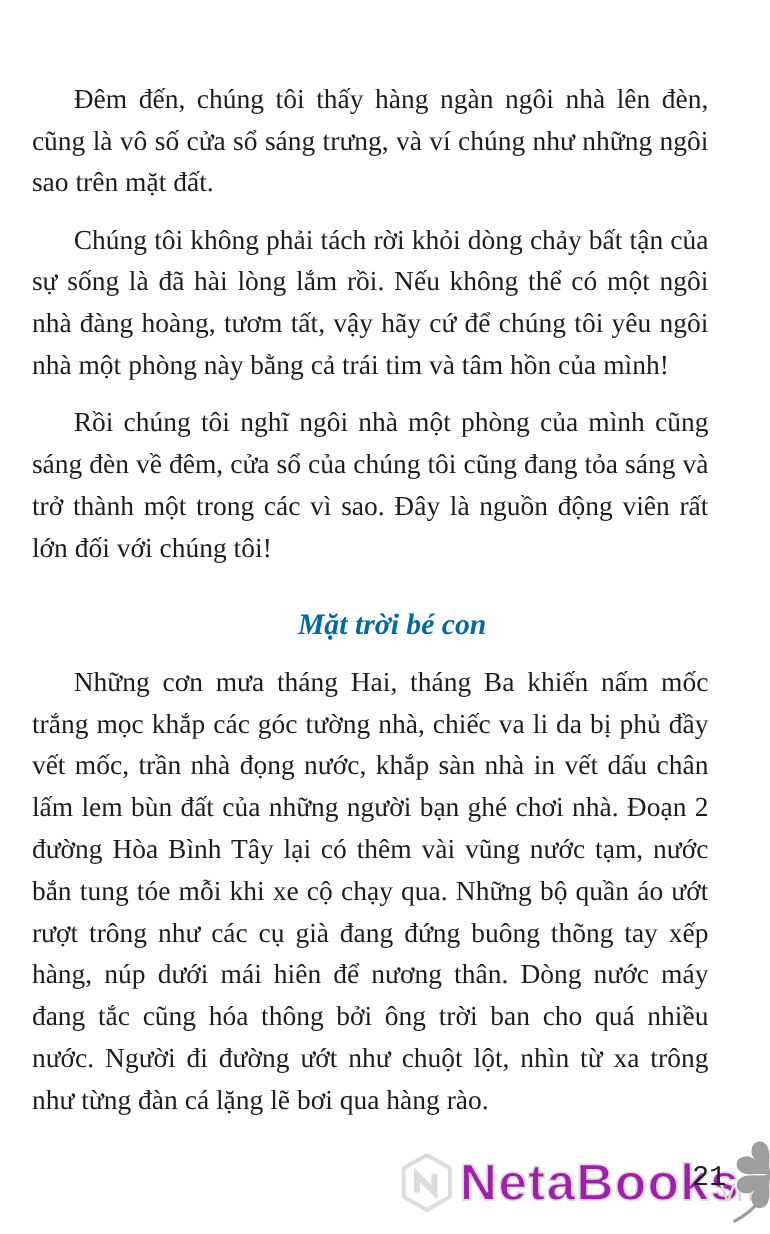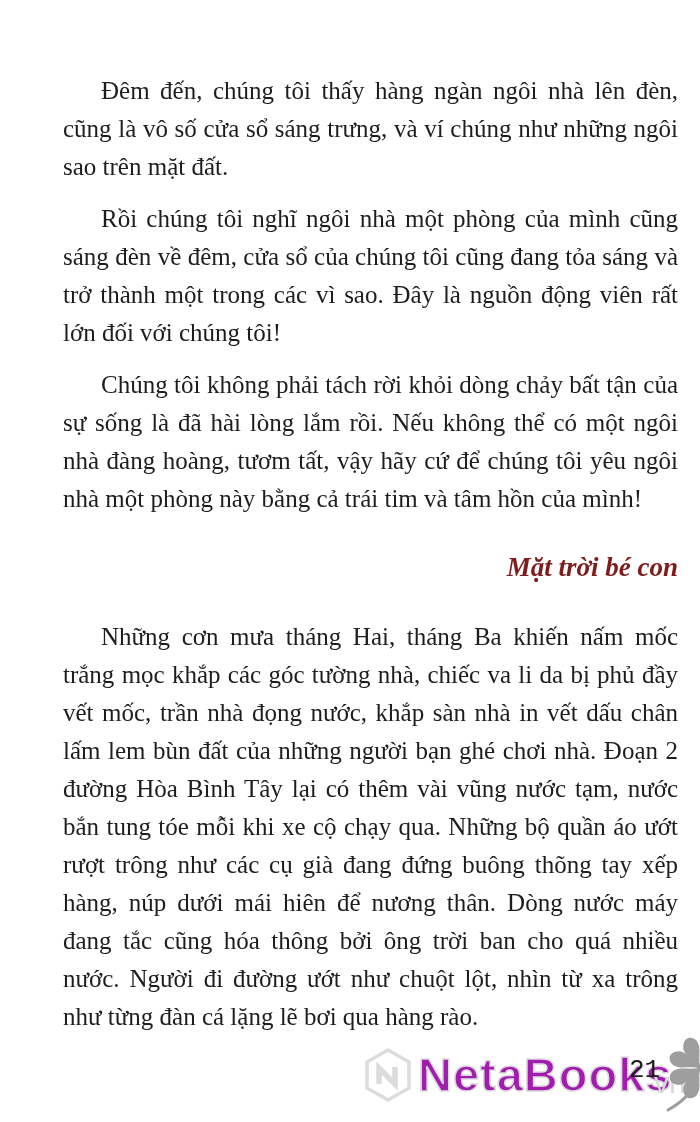--- a/index.html
+++ b/index.html
@@ -6,40 +6,40 @@
   .page {
     position: relative;
     width: 700px;
     height: 1122px;
     background: #ffffff;
     overflow: hidden;
     font-family: "Liberation Serif", serif;
   }
   .text-block {
     position: absolute;
-    left: 63px;
+    left: 29px;
     top: 72px;
     width: 615px;
     color: #1d1d1d;
     font-size: 25px;
     line-height: 38px;
     text-align: justify;
     font-family: Liberation Serif, serif;
   }
   .para {
     margin: 0 0 14px 0;
     text-indent: 38px;
   }
   .heading {
     font-size: 27px;
     font-weight: bold;
     font-style: italic;
-    margin: 30px 0 32px 40px;
-    text-align: right;
-    color: #7f1d1d;
+    margin: 30px 0 16px 40px;
+    text-align: center;
+    color: #0369a1;
   }
   .footer-mark {
     position: absolute;
     left: 360px;
     top: 1040px;
     width: 340px;
     height: 80px;
   }
   .wm-logo {
     position: absolute;
@@ -86,22 +86,22 @@
     z-index: 2;
   }
 </style>
 </head>
 <body>
 
 <div class="page">
 
   <main class="text-block">
     <p class="para">Đêm đến, chúng tôi thấy hàng ngàn ngôi nhà lên đèn, cũng là vô số cửa sổ sáng trưng, và ví chúng như những ngôi sao trên mặt đất.</p>
+    <p class="para">Chúng tôi không phải tách rời khỏi dòng chảy bất tận của sự sống là đã hài lòng lắm rồi. Nếu không thể có một ngôi nhà đàng hoàng, tươm tất, vậy hãy cứ để chúng tôi yêu ngôi nhà một phòng này bằng cả trái tim và tâm hồn của mình!</p>
     <p class="para">Rồi chúng tôi nghĩ ngôi nhà một phòng của mình cũng sáng đèn về đêm, cửa sổ của chúng tôi cũng đang tỏa sáng và trở thành một trong các vì sao. Đây là nguồn động viên rất lớn đối với chúng tôi!</p>
-    <p class="para">Chúng tôi không phải tách rời khỏi dòng chảy bất tận của sự sống là đã hài lòng lắm rồi. Nếu không thể có một ngôi nhà đàng hoàng, tươm tất, vậy hãy cứ để chúng tôi yêu ngôi nhà một phòng này bằng cả trái tim và tâm hồn của mình!</p>
     <h2 class="heading">Mặt trời bé con</h2>
     <p class="para">Những cơn mưa tháng Hai, tháng Ba khiến nấm mốc trắng mọc khắp các góc tường nhà, chiếc va li da bị phủ đầy vết mốc, trần nhà đọng nước, khắp sàn nhà in vết dấu chân lấm lem bùn đất của những người bạn ghé chơi nhà. Đoạn 2 đường Hòa Bình Tây lại có thêm vài vũng nước tạm, nước bắn tung tóe mỗi khi xe cộ chạy qua. Những bộ quần áo ướt rượt trông như các cụ già đang đứng buông thõng tay xếp hàng, núp dưới mái hiên để nương thân. Dòng nước máy đang tắc cũng hóa thông bởi ông trời ban cho quá nhiều nước. Người đi đường ướt như chuột lột, nhìn từ xa trông như từng đàn cá lặng lẽ bơi qua hàng rào.</p>
   </main>
 
   <div class="footer-mark">
     <svg class="wm-logo" width="48" height="54" viewBox="0 0 48 54" aria-hidden="true">
       <path d="M24 2 L45 14 L45 40 L24 52 L3 40 L3 14 Z" fill="#ffffff" stroke="#dcdcdc" stroke-width="3.5" stroke-linejoin="round"></path>
       <path d="M15 36 L15 20 L31 36 L31 19" fill="none" stroke="#dcdcdc" stroke-width="5.5" stroke-linejoin="miter"></path>
     </svg>
     <span class="wm-brand">NetaBooks</span>

